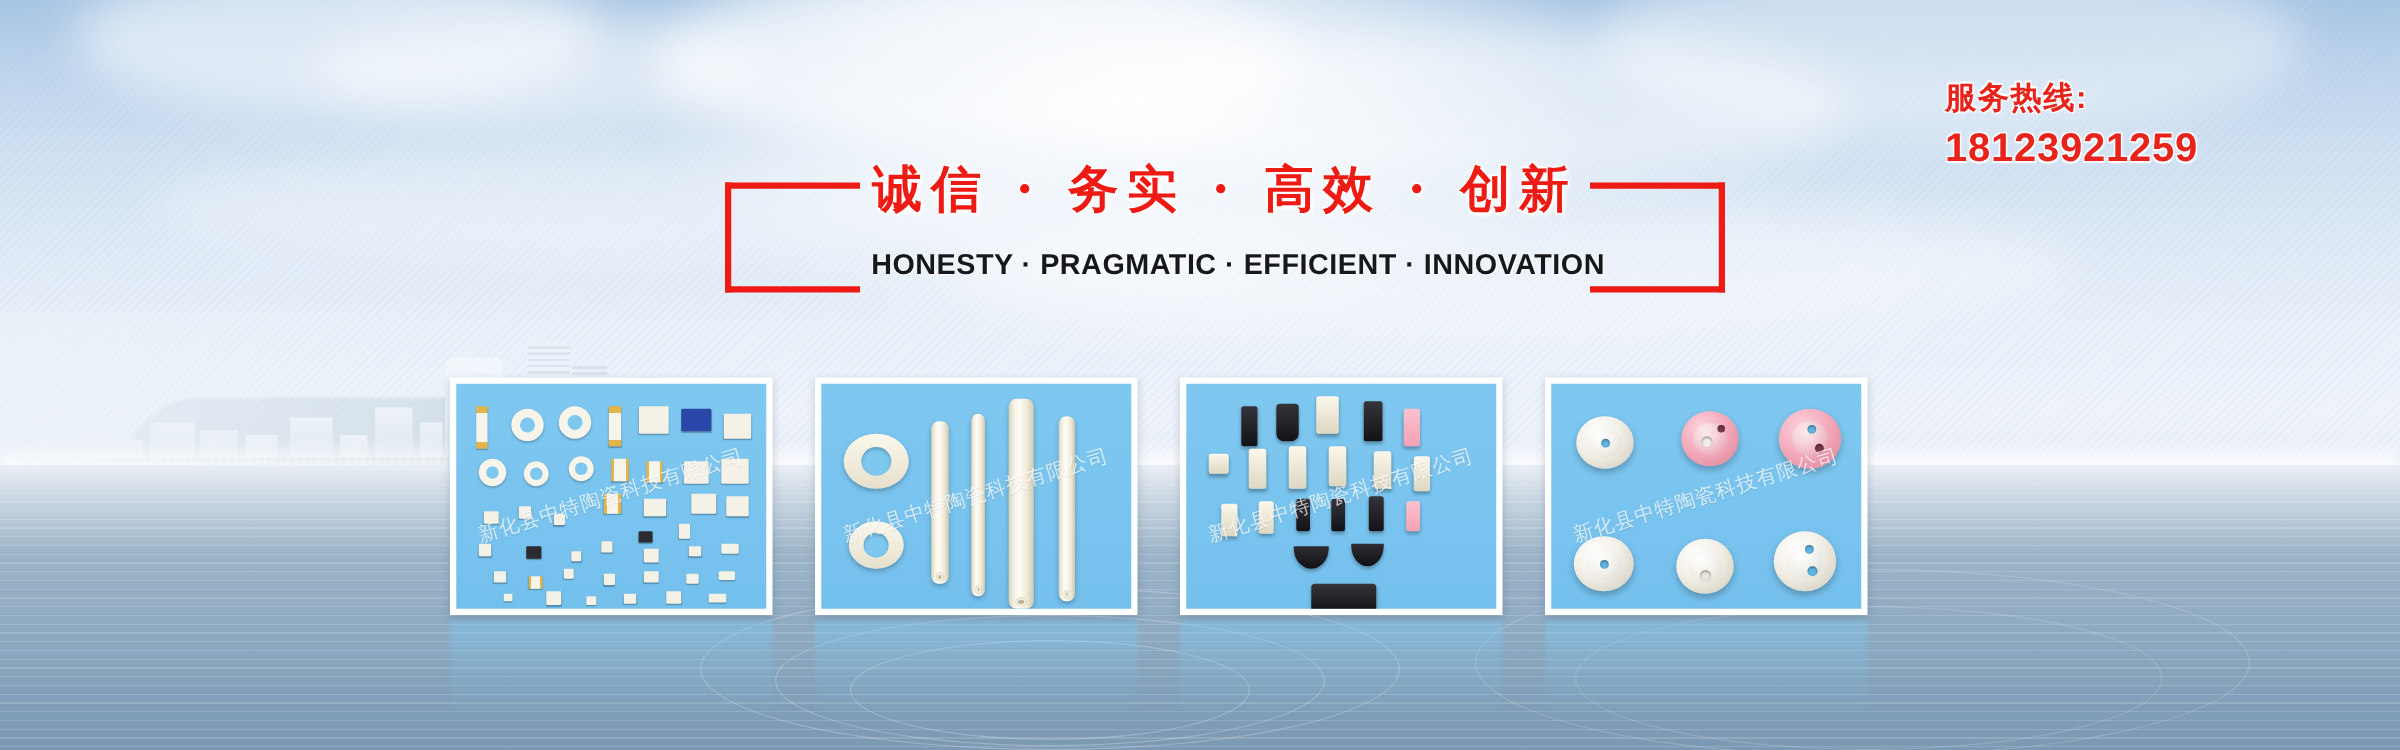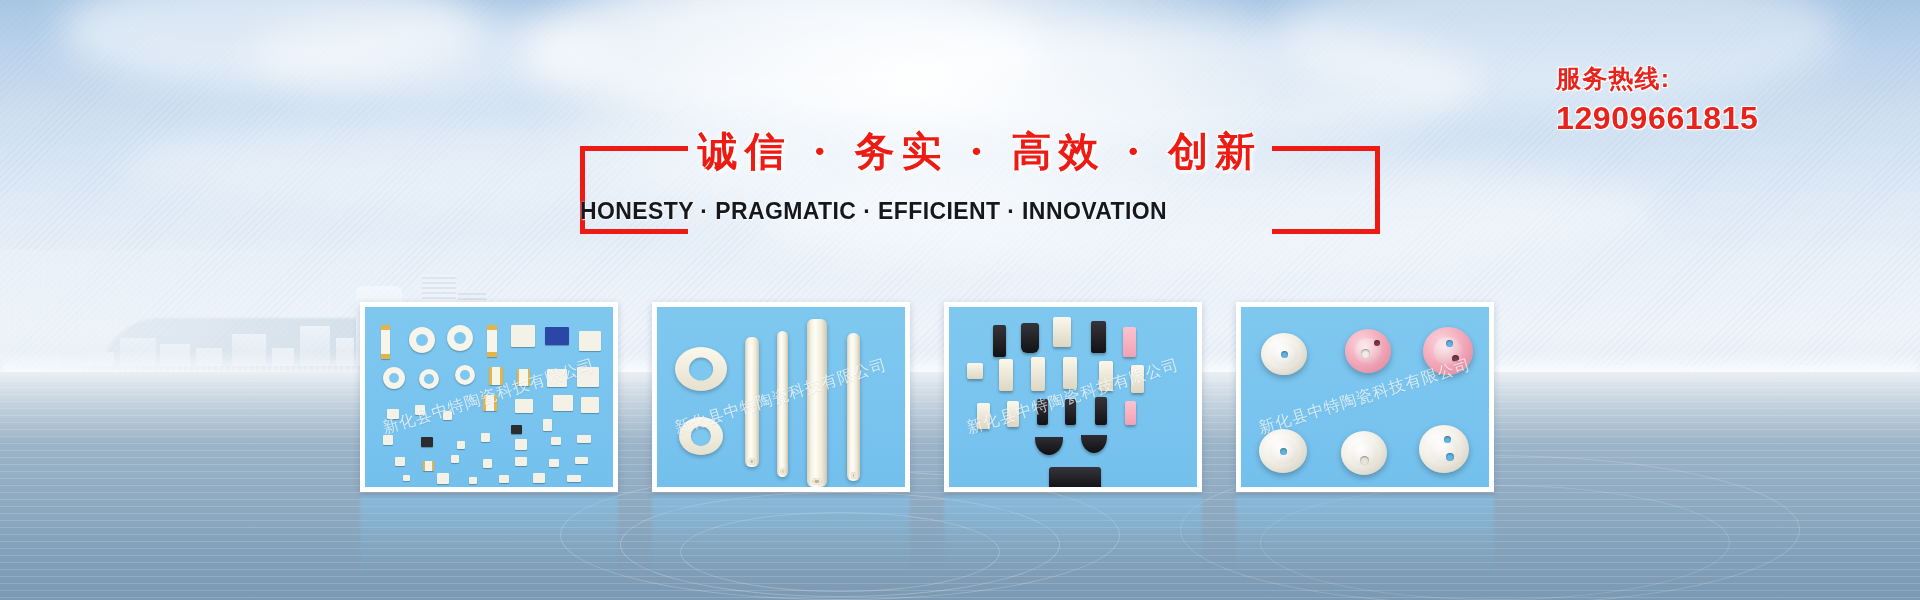--- a/index.html
+++ b/index.html
@@ -147,21 +147,21 @@
     font-size:40px; font-weight:700; letter-spacing:7px;
     color:#ee1b14;
     text-shadow:
       0 0 3px #fff, 0 0 3px #fff, 0 0 6px #fff,
       1px 1px 0 #fff, -1px -1px 0 #fff, 1px -1px 0 #fff, -1px 1px 0 #fff,
       2px 2px 4px rgba(255,255,255,.9);
     white-space:nowrap;
   }
   .slogan-en{
     position:absolute; left:0; top:52px; width:704px;
-    text-align:left;
+    text-align:right;
     font-family:"Liberation Sans", sans-serif;
     font-size:23px; font-weight:700; letter-spacing:.4px;
     color:#16181c;
     text-shadow:0 0 2px rgba(255,255,255,.95), 1px 1px 1px rgba(255,255,255,.8);
     white-space:nowrap;
   }
 
   
   .right-block{
     position:absolute; left:1556px; top:52px; width:360px;
@@ -341,21 +341,21 @@
       <i class="top"></i>
         <i class="side"></i>
         <i class="bot"></i>
     </div>
     <div class="slogan-cn">诚信 · 务实 · 高效 · 创新</div>
     <div class="slogan-en">HONESTY · PRAGMATIC · EFFICIENT · INNOVATION</div>
   </div>
 
   <div class="right-block">
     <div class="rb-line rb-hot">服务热线:</div>
-    <div class="rb-line rb-phone">12909661815</div>
+    <div class="rb-line rb-phone">18123921259</div>
   </div>
 
   <div class="reflections">
     <div class="refl"></div>
     <div class="refl"></div>
     <div class="refl"></div>
     <div class="refl"></div>
   </div>
 
   <div class="panels">

